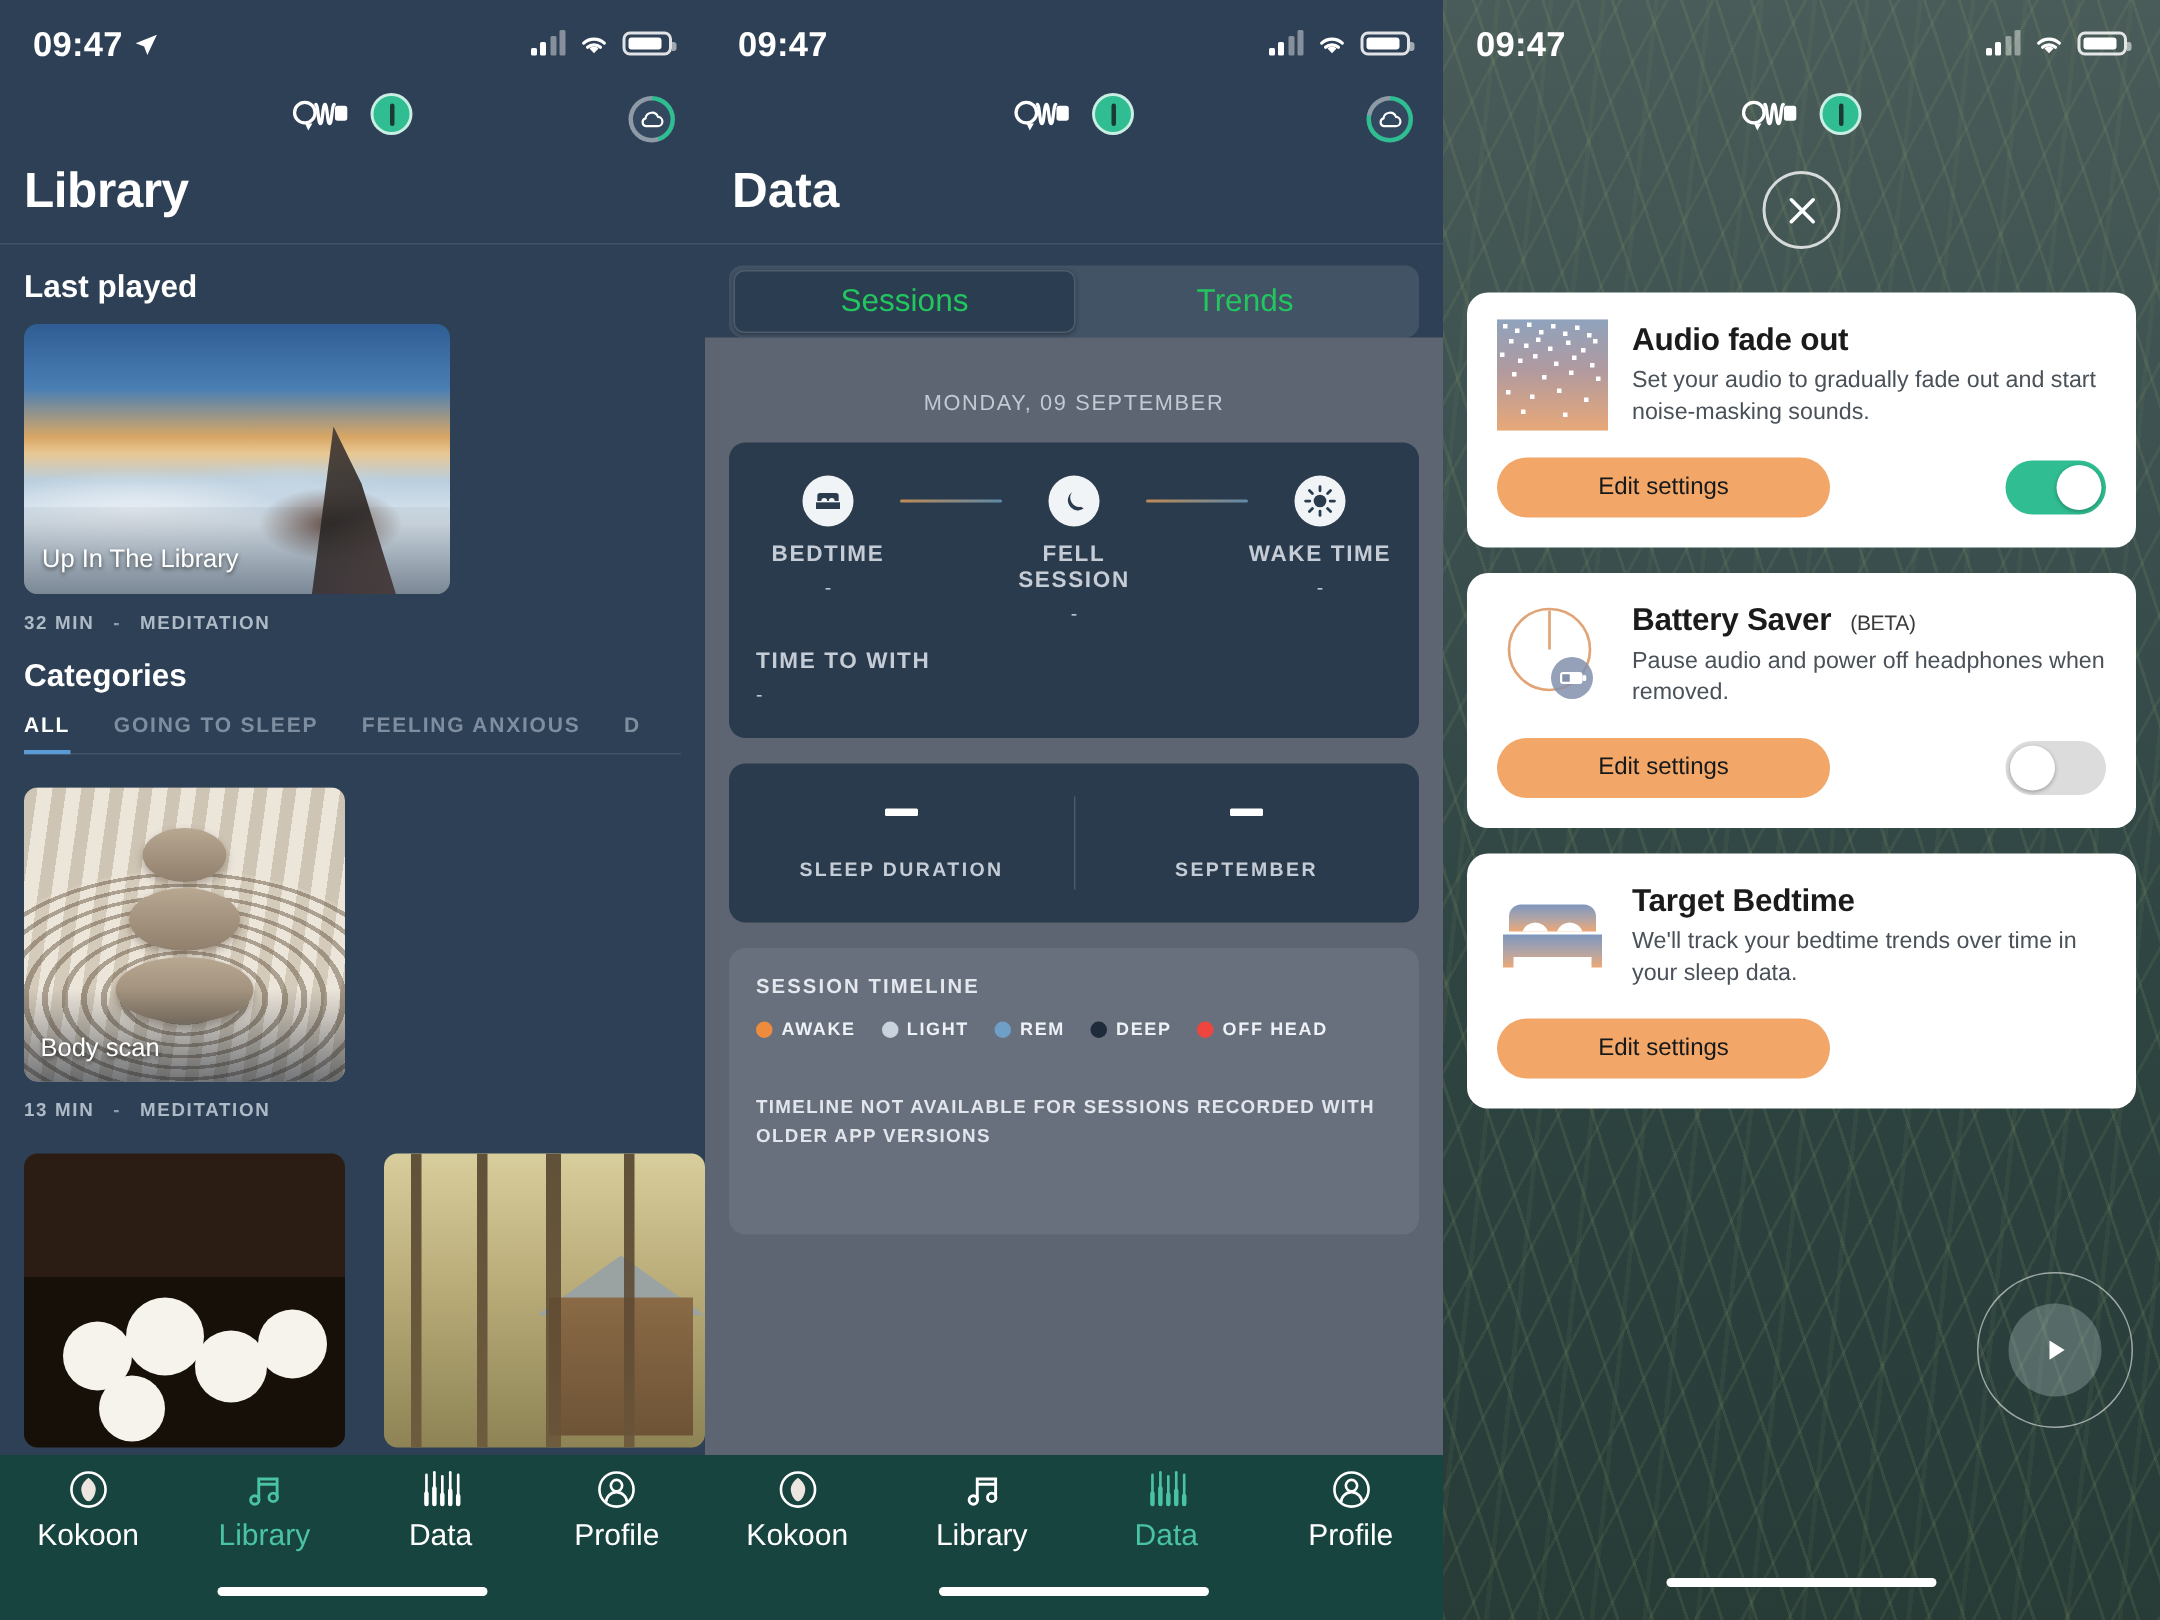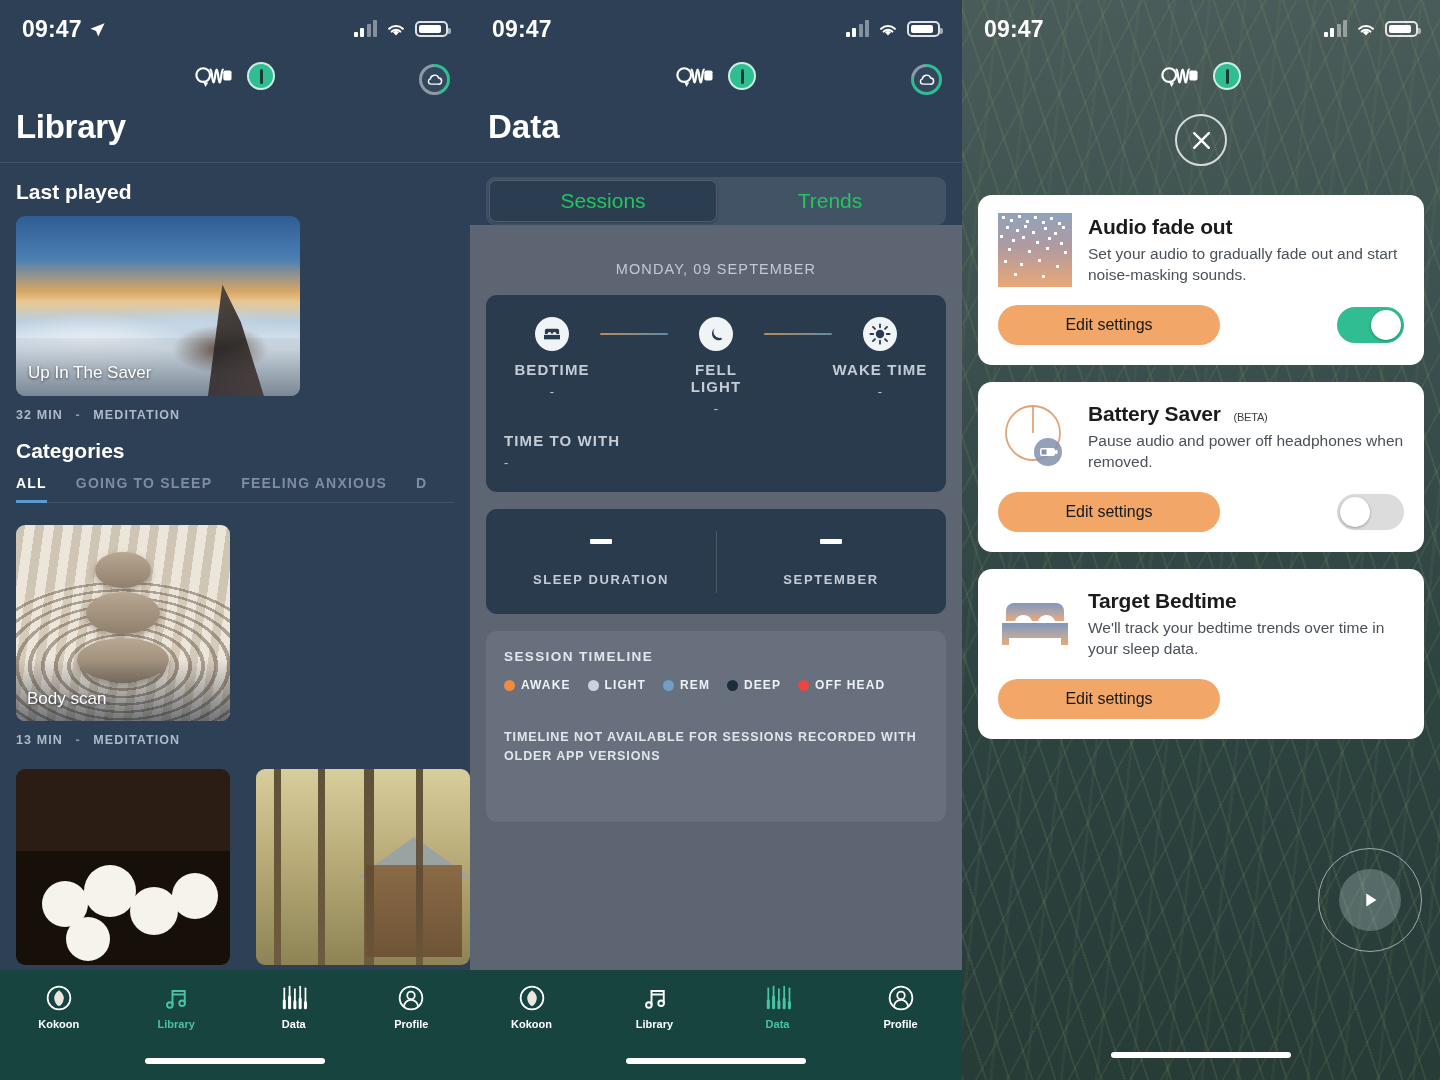--- a/index.html
+++ b/index.html
@@ -114,21 +114,21 @@
   .cb-roof{ position:absolute; right:0px; bottom:88px; width:112px; height:40px;
             background:#9aa3a2; clip-path:polygon(50% 0,100% 100%,0 100%); }
 
   
   .navbar{ position:absolute; left:0; right:0; bottom:0; height:110px;
            background:#17443e; }
   .navitems{ display:flex; height:74px; align-items:center; }
   .navitem{ flex:1; display:flex; flex-direction:column; align-items:center;
             gap:6px; color:#fff; }
   .navitem.on{ color:#49c3a4; }
-  .navlabel{ font-size:11px; font-weight:bold; }
+  .navlabel{ font-size:20px; font-weight:normal; }
   .home-ind{ position:absolute; left:50%; transform:translateX(-50%);
              bottom:16px; width:180px; height:6px; border-radius:3px; background:#fff; }
 
   
   .p2-headwrap{ background:#2e4055; }
   .p2-title{ color:#fff; font-size:33px; font-weight:bold; padding:0 18px 16px; }
   .seg{ margin:14px 16px 14px; height:48px; border-radius:9px;
         background:rgba(255,255,255,.10); display:flex; padding:3px; }
   .seg div{ flex:1; display:flex; align-items:center; justify-content:center;
             color:#22c55e; font-size:21px; border-radius:7px; }
@@ -179,21 +179,21 @@
              width:52px; height:52px; border-radius:50%;
              border:2px solid rgba(255,255,255,.78); display:flex;
              align-items:center; justify-content:center; }
   .wcards{ position:absolute; left:16px; right:16px; top:195px; }
   .wcard{ background:#fff; border-radius:14px; padding:18px 20px 20px;
           margin-bottom:17px; position:relative; }
   .wc-top{ display:flex; gap:16px; }
   .wc-thumb{ width:74px; height:74px; flex:0 0 74px; position:relative; overflow:hidden; }
   .wc-texts{ flex:1; padding-top:2px; }
   .wc-title{ color:#1b1b1b; font-size:21px; font-weight:bold; letter-spacing:-.2px; }
-  .wc-beta{ color:#3b3b3b; font-size:11px; font-weight:normal; margin-left:7px; }
+  .wc-beta{ color:#3b3b3b; font-size:14px; font-weight:normal; margin-left:7px; }
   .wc-desc{ color:#4a5158; font-size:15.5px; line-height:1.36; margin-top:4px; }
   .wc-bot{ display:flex; align-items:center; justify-content:space-between;
            margin-top:18px; }
   .editbtn{ width:222px; height:40px; border-radius:21px; background:#f2a668;
             color:#16181a; font-size:16px; display:flex; align-items:center;
             justify-content:center; border:none; font-family:inherit; }
   .toggle{ width:67px; height:36px; border-radius:18px; position:relative; }
   .toggle.on{ background:#2fbd91; }
   .toggle.off{ background:#dcdcdc; }
   .knob{ position:absolute; top:3px; width:30px; height:30px; border-radius:50%;
@@ -270,21 +270,21 @@
     </div>
     <div class="p1-rule"></div>
 
     <div class="p1-body">
       <div class="sec-title">Last played</div>
 
       <div class="hero">
         <div class="hero-img"></div>
         <div class="hero-rock"></div>
         <div class="hero-shade"></div>
-        <div class="hero-label">Up In The Saver</div>
+        <div class="hero-label">Up In The Library</div>
       </div>
       <div class="meta">
         <span>32 MIN</span>
         <span class="dash">-</span>
         <span>MEDITATION</span>
       </div>
 
       <div class="sec-title">Categories</div>
       <div class="cat-tabs">
         <div class="cat-tab active">ALL</div>
@@ -458,21 +458,21 @@
             <div class="sr-lab">BEDTIME</div>
             <div class="sr-val">-</div>
           </div>
           <div class="sr-line"></div>
           <div class="sr-col mid">
             <div class="sr-ico">
               <svg width="19" height="19" viewBox="0 0 20 20">
                 <path d="M14.5 13.5A6.5 6.5 0 0 1 8.2 3.2a7 7 0 1 0 8.1 11.6 6.5 6.5 0 0 1-1.8-1.3z" fill="#2a3b4d"></path>
               </svg>
             </div>
-            <div class="sr-lab">FELL LIGHT</div>
+            <div class="sr-lab">FELL SESSION</div>
             <div class="sr-val">-</div>
           </div>
           <div class="sr-line"></div>
           <div class="sr-col">
             <div class="sr-ico">
               <svg width="22" height="22" viewBox="0 0 24 24">
                 <circle cx="12" cy="12" r="4.6" fill="#2a3b4d"></circle>
                 <g stroke="#2a3b4d" stroke-width="2" stroke-linecap="round">
                   <line x1="12" y1="1.5" x2="12" y2="4.6"></line>
                     <line x1="12" y1="19.4" x2="12" y2="22.5"></line>

